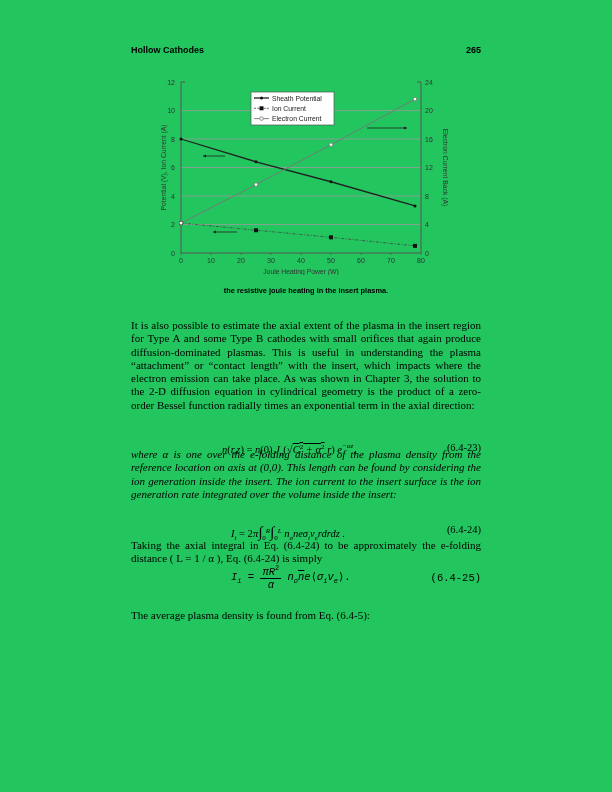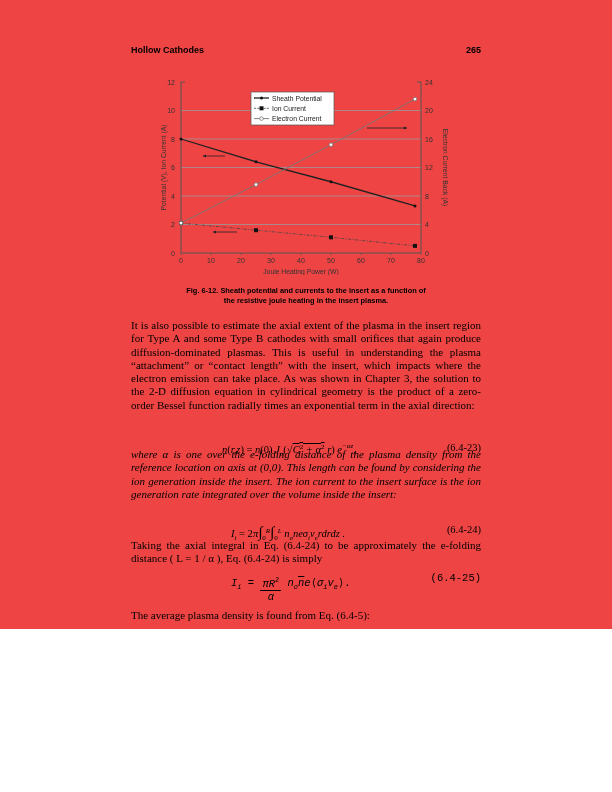--- a/index.html
+++ b/index.html
@@ -1,36 +1,36 @@
 <!DOCTYPE html>
 <html><head>
 <meta charset="utf-8">
 <style>
   html, body { margin: 0; padding: 0; background: #ffffff; }
   body { width: 612px; height: 792px; position: relative; overflow: hidden; }
-  .page { position: absolute; left: 0; top: 0; width: 612px; height: 629px; background: #ef4444; }
+  .page { position: absolute; left: 0; top: 0; width: 612px; height: 792px; background: #22c55e; }
   .running-head { position: absolute; top: 45px; left: 131px; width: 350px; font-family: "Liberation Sans", sans-serif; font-weight: bold; font-size: 9px; color: #000; }
   .running-head .title { position: absolute; left: 0; }
   .running-head .pno { position: absolute; right: 0; }
   .figure { position: absolute; left: 160px; top: 75px; width: 300px; height: 200px; }
   .figure svg { width: 300px; height: 200px; display: block; }
   .caption { position: absolute; top: 286px; left: 131px; width: 350px; text-align: center; font-family: "Liberation Sans", sans-serif; font-weight: bold; font-size: 7.4px; line-height: 9.5px; color: #000; }
   .body { position: absolute; left: 131px; width: 350px; font-family: "Liberation Serif", serif; font-size: 11px; line-height: 13.3px; color: #000; text-align: justify; }
   .p1 { top: 319px; }
   .p2 { top: 448px; font-style: italic; }
   .p3 { top: 539px; }
   .p4 { top: 609px; }
   .eq { position: absolute; left: 131px; width: 350px; height: 24px; font-family: "Liberation Serif", serif; font-size: 10.5px; color: #000; }
   .eq .expr { position: absolute; font-style: italic; white-space: nowrap; }
   .eq .num { position: absolute; right: 0; font-style: normal; }
   .eq1 { top: 438px; }
   .eq2 { top: 520px; text-align: right; }
   .eq3 { top: 568px; font-family: Liberation Mono, monospace; }
   .frac { display: inline-block; vertical-align: middle; text-align: center; }
-  .frac .top { display: block; border-bottom: 0.8px solid #000; padding: 0 2px; margin-top: 12px; }
+  .frac .top { display: block; border-bottom: 0.8px solid #000; padding: 0 2px; }
   .frac .bot { display: block; }
   sup, sub { font-size: 7px; }
   .up { font-style: normal; }
 </style>
 </head>
 <body>
 
 <div class="page">
 
   <div class="running-head">
@@ -113,21 +113,20 @@
         <line x1="254" x2="269" y1="108.3" y2="108.3" stroke="#444" stroke-width="0.8" stroke-dasharray="2,1.2"></line>
         <rect x="259.5" y="106.3" width="4" height="4" fill="#111"></rect>
         <text x="272" y="110.8" font-size="6.8" fill="#222" font-family="&quot;Liberation Sans&quot;, sans-serif">Ion Current</text>
         <line x1="254" x2="269" y1="118.6" y2="118.6" stroke="#777" stroke-width="0.9"></line>
         <circle cx="261.5" cy="118.6" r="1.8" fill="#fff" stroke="#777" stroke-width="0.8"></circle>
         <text x="272" y="121.1" font-size="6.8" fill="#222" font-family="&quot;Liberation Sans&quot;, sans-serif">Electron Current</text>
       </svg>
   </div>
 
   <div class="caption">
-    <div>Fig. 6-12. Sheath potential and currents to the insert as a function of</div>
     <div>the resistive joule heating in the insert plasma.</div>
   </div>
 
   <div class="body p1">It is also possible to estimate the axial extent of the plasma in the insert region for Type A and some Type B cathodes with small orifices that again produce diffusion-dominated plasmas. This is useful in understanding the plasma “attachment” or “contact length” with the insert, which impacts where the electron emission can take place. As was shown in Chapter 3, the solution to the 2-D diffusion equation in cylindrical geometry is the product of a zero-order Bessel function radially times an exponential term in the axial direction:</div>
 
   <div class="eq eq1">
     <span class="expr" style="left:91px; top:4px;">n<span class="up">(</span>r,z<span class="up">) = </span>n<span class="up">(0)</span> J<sub>o</sub><span class="up">(√</span><span style="text-decoration:overline">C<sup class="up">2</sup> + α<sup class="up">2</sup></span> r<span class="up">)</span> e<sup>−αz</sup><span class="up">,</span></span>
     <span class="num" style="top:4px;">(6.4-23)</span>
   </div>
 

